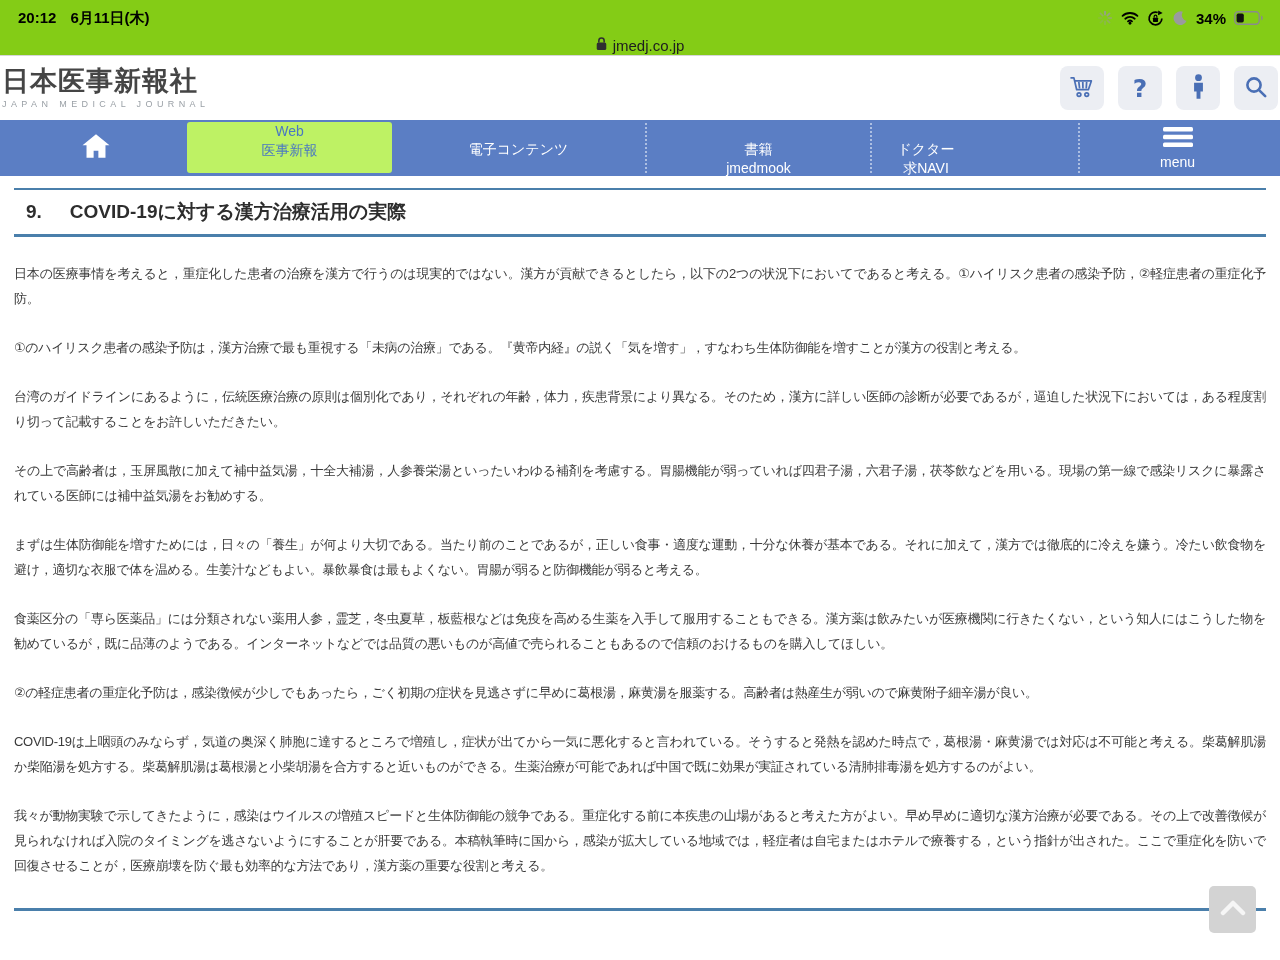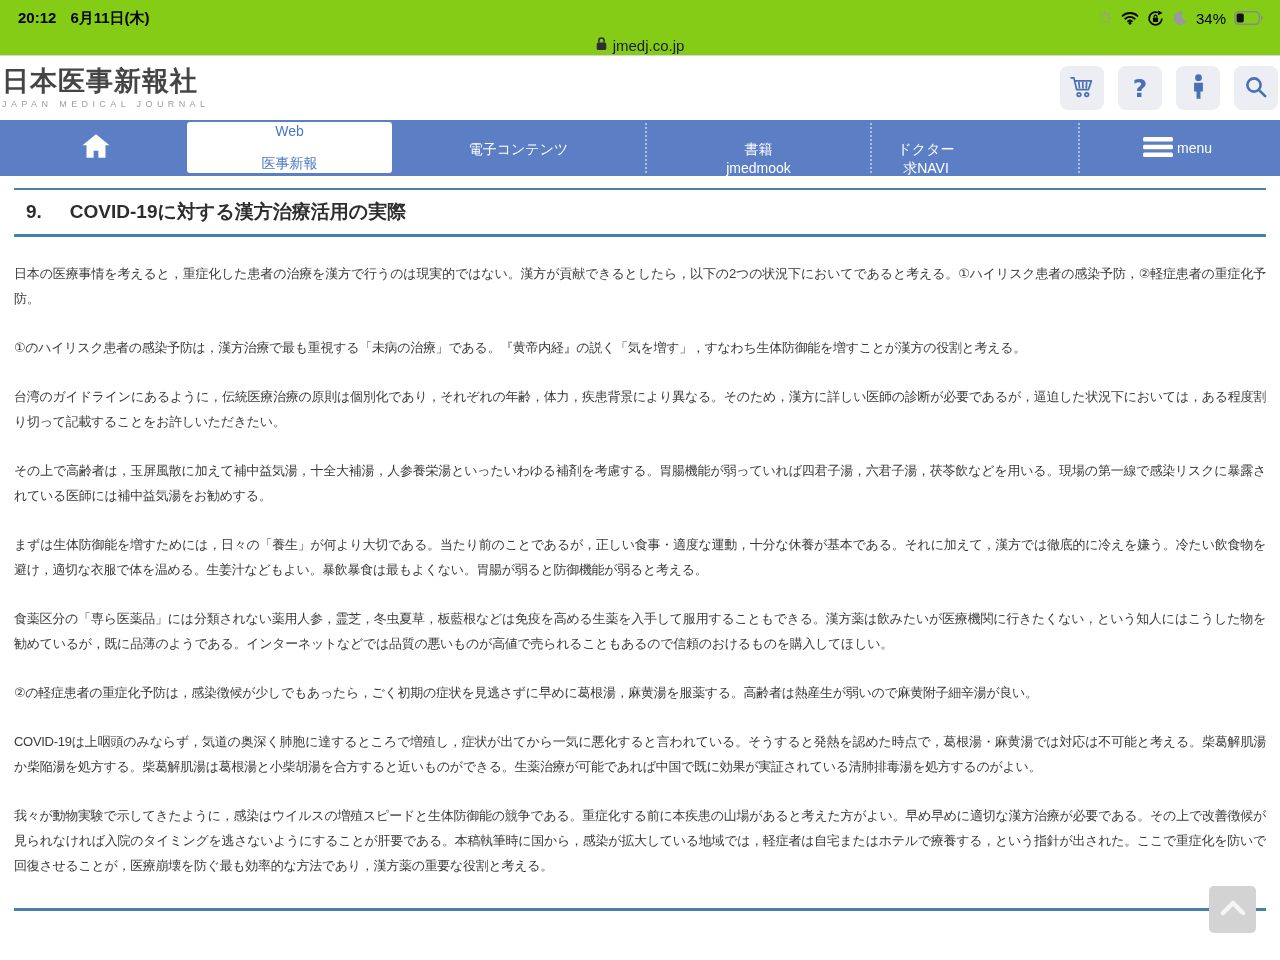--- a/index.html
+++ b/index.html
@@ -4,49 +4,49 @@
 <style>
   * { box-sizing: border-box; }
   html,body { margin:0; padding:0; }
   body { font-family:"Liberation Sans","DejaVu Sans",sans-serif; background:#fff; }
   .screen { position:relative; width:1280px; height:960px; background:#fff; overflow:hidden; }
 
   
   .chrome { height:56px; background:#84cc16; border-bottom:1px solid #d6d6d8; }
   .sysbar { display:flex; justify-content:space-between; align-items:center; height:30px; padding:6px 16px 0 18px; }
   .sys-left { display:flex; gap:14px; font-size:15px; font-weight:700; color:#000; }
-  .sys-right { display:flex; gap:8px; align-items:center; font-size:15px; font-weight:400; color:#000; }
+  .sys-right { display:flex; gap:8px; align-items:center; font-size:15px; font-weight:700; color:#000; }
   .sys-right .icn { display:flex; align-items:center; }
   .urlbar { display:flex; justify-content:center; align-items:flex-end; gap:6px; height:24px; font-size:15px; color:#1d1d1f; cursor:pointer; }
 
   
   .site-header { display:flex; align-items:center; height:64px; padding:0 2px; background:#fff; }
   .logo { cursor:pointer; }
   .logo-title { font-size:27px; font-weight:700; color:#454545; letter-spacing:1px; line-height:1.05; }
   .logo-sub { font-size:9px; color:#9aa0a6; letter-spacing:4.4px; margin-top:3px;text-align:center; }
   .header-actions { margin-left:auto; display:flex; gap:14px; }
   .hbtn { width:44px; height:44px; background:#eceef3; border:none; border-radius:8px;
           display:flex; align-items:center; justify-content:center; cursor:pointer;
           color:#4a6fb5; padding:0; }
   .hbtn.help { font-size:25px; font-weight:700; font-family:"DejaVu Sans",sans-serif; }
 
   
   .nav { position:relative; height:56px; background:#5b7ec4; color:#fff; }
   .nav-home { position:absolute; left:58px; width:76px; top:0; height:100%;
               display:flex; align-items:center; justify-content:center; cursor:pointer; }
   .nav-tab-active { position:absolute; left:187px; width:205px; top:2px; bottom:3px;
-              background:#ffffff; border-radius:3px; display:flex; flex-direction:column;
-              align-items:center; justify-content:space-between; color:#4a78c2;
+              background:#bef264; border-radius:3px; display:flex; flex-direction:column;
+              align-items:center; justify-content:flex-start; color:#4a78c2;
               font-size:14px; line-height:19px; cursor:pointer; }
   .nav-item { position:absolute; top:0; height:100%; font-size:14px; line-height:19px;
               text-align:center; padding-top:20px; cursor:pointer; }
   .nav-item .l2:empty { display:none; }
   .nav-sep { position:absolute; top:3px; bottom:3px; width:0; border-left:2px dotted rgba(255,255,255,.5); }
   .nav-menu { position:absolute; left:1130px; width:95px; top:0; height:100%;
-              display:flex; flex-direction:row; align-items:center; justify-content:center;
+              display:flex; flex-direction:column; align-items:center; justify-content:center;
               gap:4px; font-size:14px; cursor:pointer; }
 
   
   .content { padding:0 14px; background:#fff; }
   .rule { background:#4a7fab; }
   .rule.thin { height:2px; margin-top:12px; }
   .rule.thick { height:3px; }
   .rule.bottom { height:3px; margin-top:30px; }
   .heading { display:flex; align-items:baseline; margin:9px 0 9px; padding-left:12px;
              font-size:19px; font-weight:700; color:#2d2d2d; }

